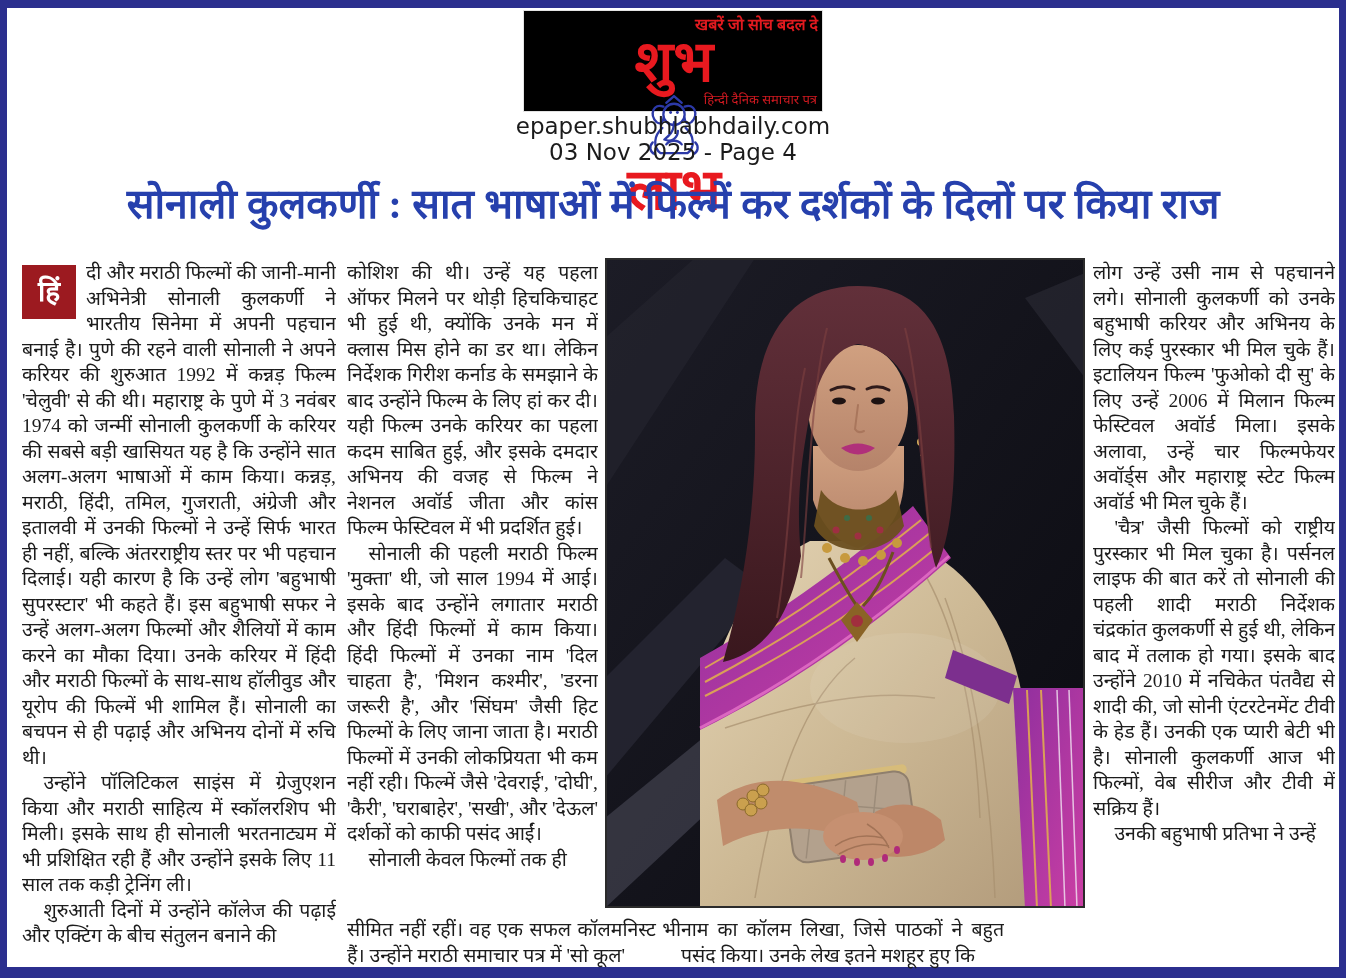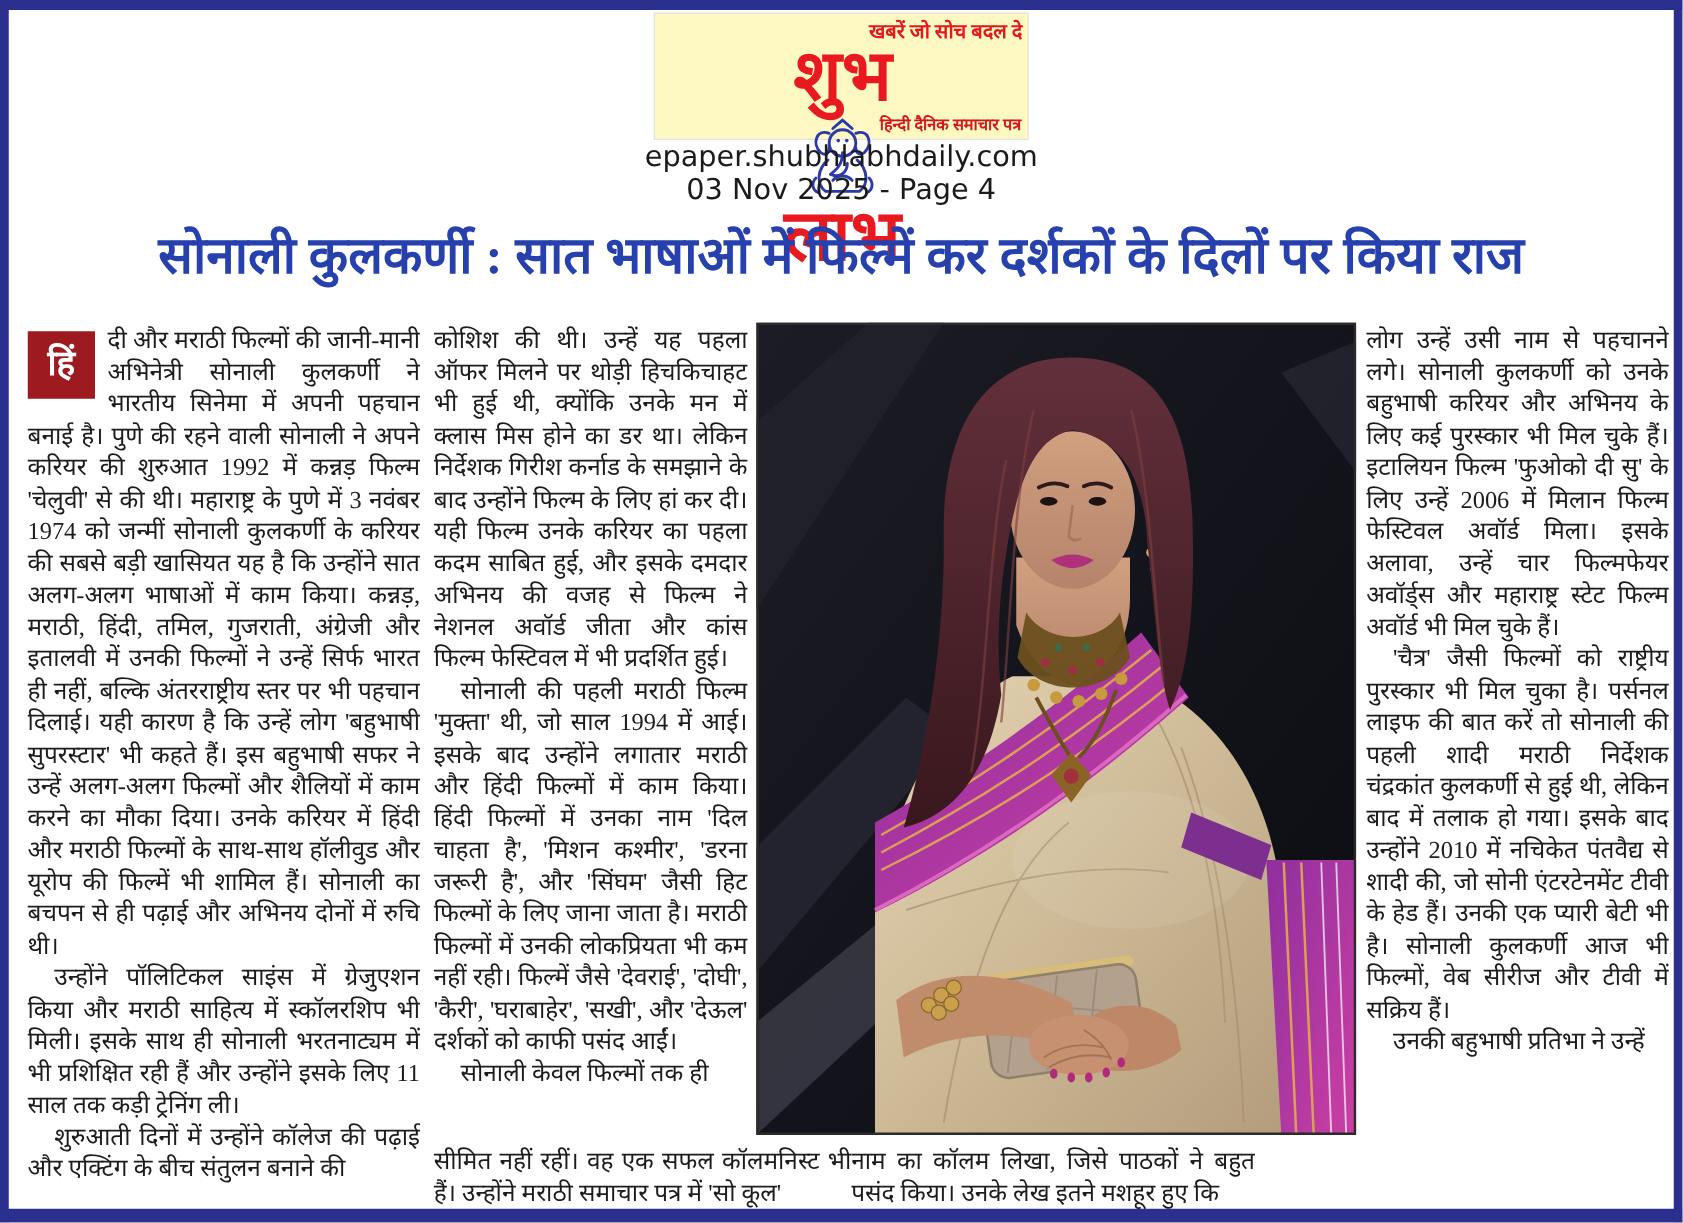--- a/index.html
+++ b/index.html
@@ -10,28 +10,28 @@
   }
   
   .frame{position:absolute;background:#2b2f8e;}
   .frame-top{left:0;top:0;width:1346px;height:8px;}
   .frame-bottom{left:0;top:967px;width:1346px;height:11px;}
   .frame-left{left:0;top:0;width:7px;height:978px;}
   .frame-right{left:1339px;top:0;width:7px;height:978px;}
 
   
   .masthead{position:absolute;left:523px;top:10px;width:300px;height:102px;
-    background:#fef9c3;border:1px solid #e2e2e2;box-sizing:border-box;}
+    background:#000000;border:1px solid #e2e2e2;box-sizing:border-box;}
   .tagline{position:absolute;top:2px;right:4px;font-size:16px;font-weight:bold;
     color:#e01a1f;font-family:"Liberation Serif",serif;white-space:nowrap;}
   .title-row{position:absolute;left:4px;right:2px;top:20px;display:flex;
     align-items:center;justify-content:space-between;flex-direction:column;}
   .brand-word{font-size:57px;line-height:62px;font-weight:bold;color:#e8191f;white-space:nowrap;}
   .ganesha{width:58px;height:66px;flex:0 0 auto;margin:0 1px;}
-  .mast-subtitle{position:absolute;bottom:3px;right:5px;font-size:13px;font-weight:bold;
+  .mast-subtitle{position:absolute;bottom:3px;right:5px;font-size:13px;font-weight:normal;
     color:#d01920;white-space:nowrap;padding-left:28px;}
 
   .site-url,.dateline{position:absolute;left:0;width:1346px;text-align:center;
     font-family:"DejaVu Sans","Liberation Sans",sans-serif;color:#1b1b1b;}
   .site-url{top:113px;font-size:23px;}
   .dateline{top:139px;font-size:23px;}
 
   .headline{position:absolute;left:24px;top:174px;width:1298px;height:62px;
     text-align:center;font-size:41px;line-height:60px;font-weight:bold;
     color:#2640ad;white-space:nowrap;overflow:hidden;}

